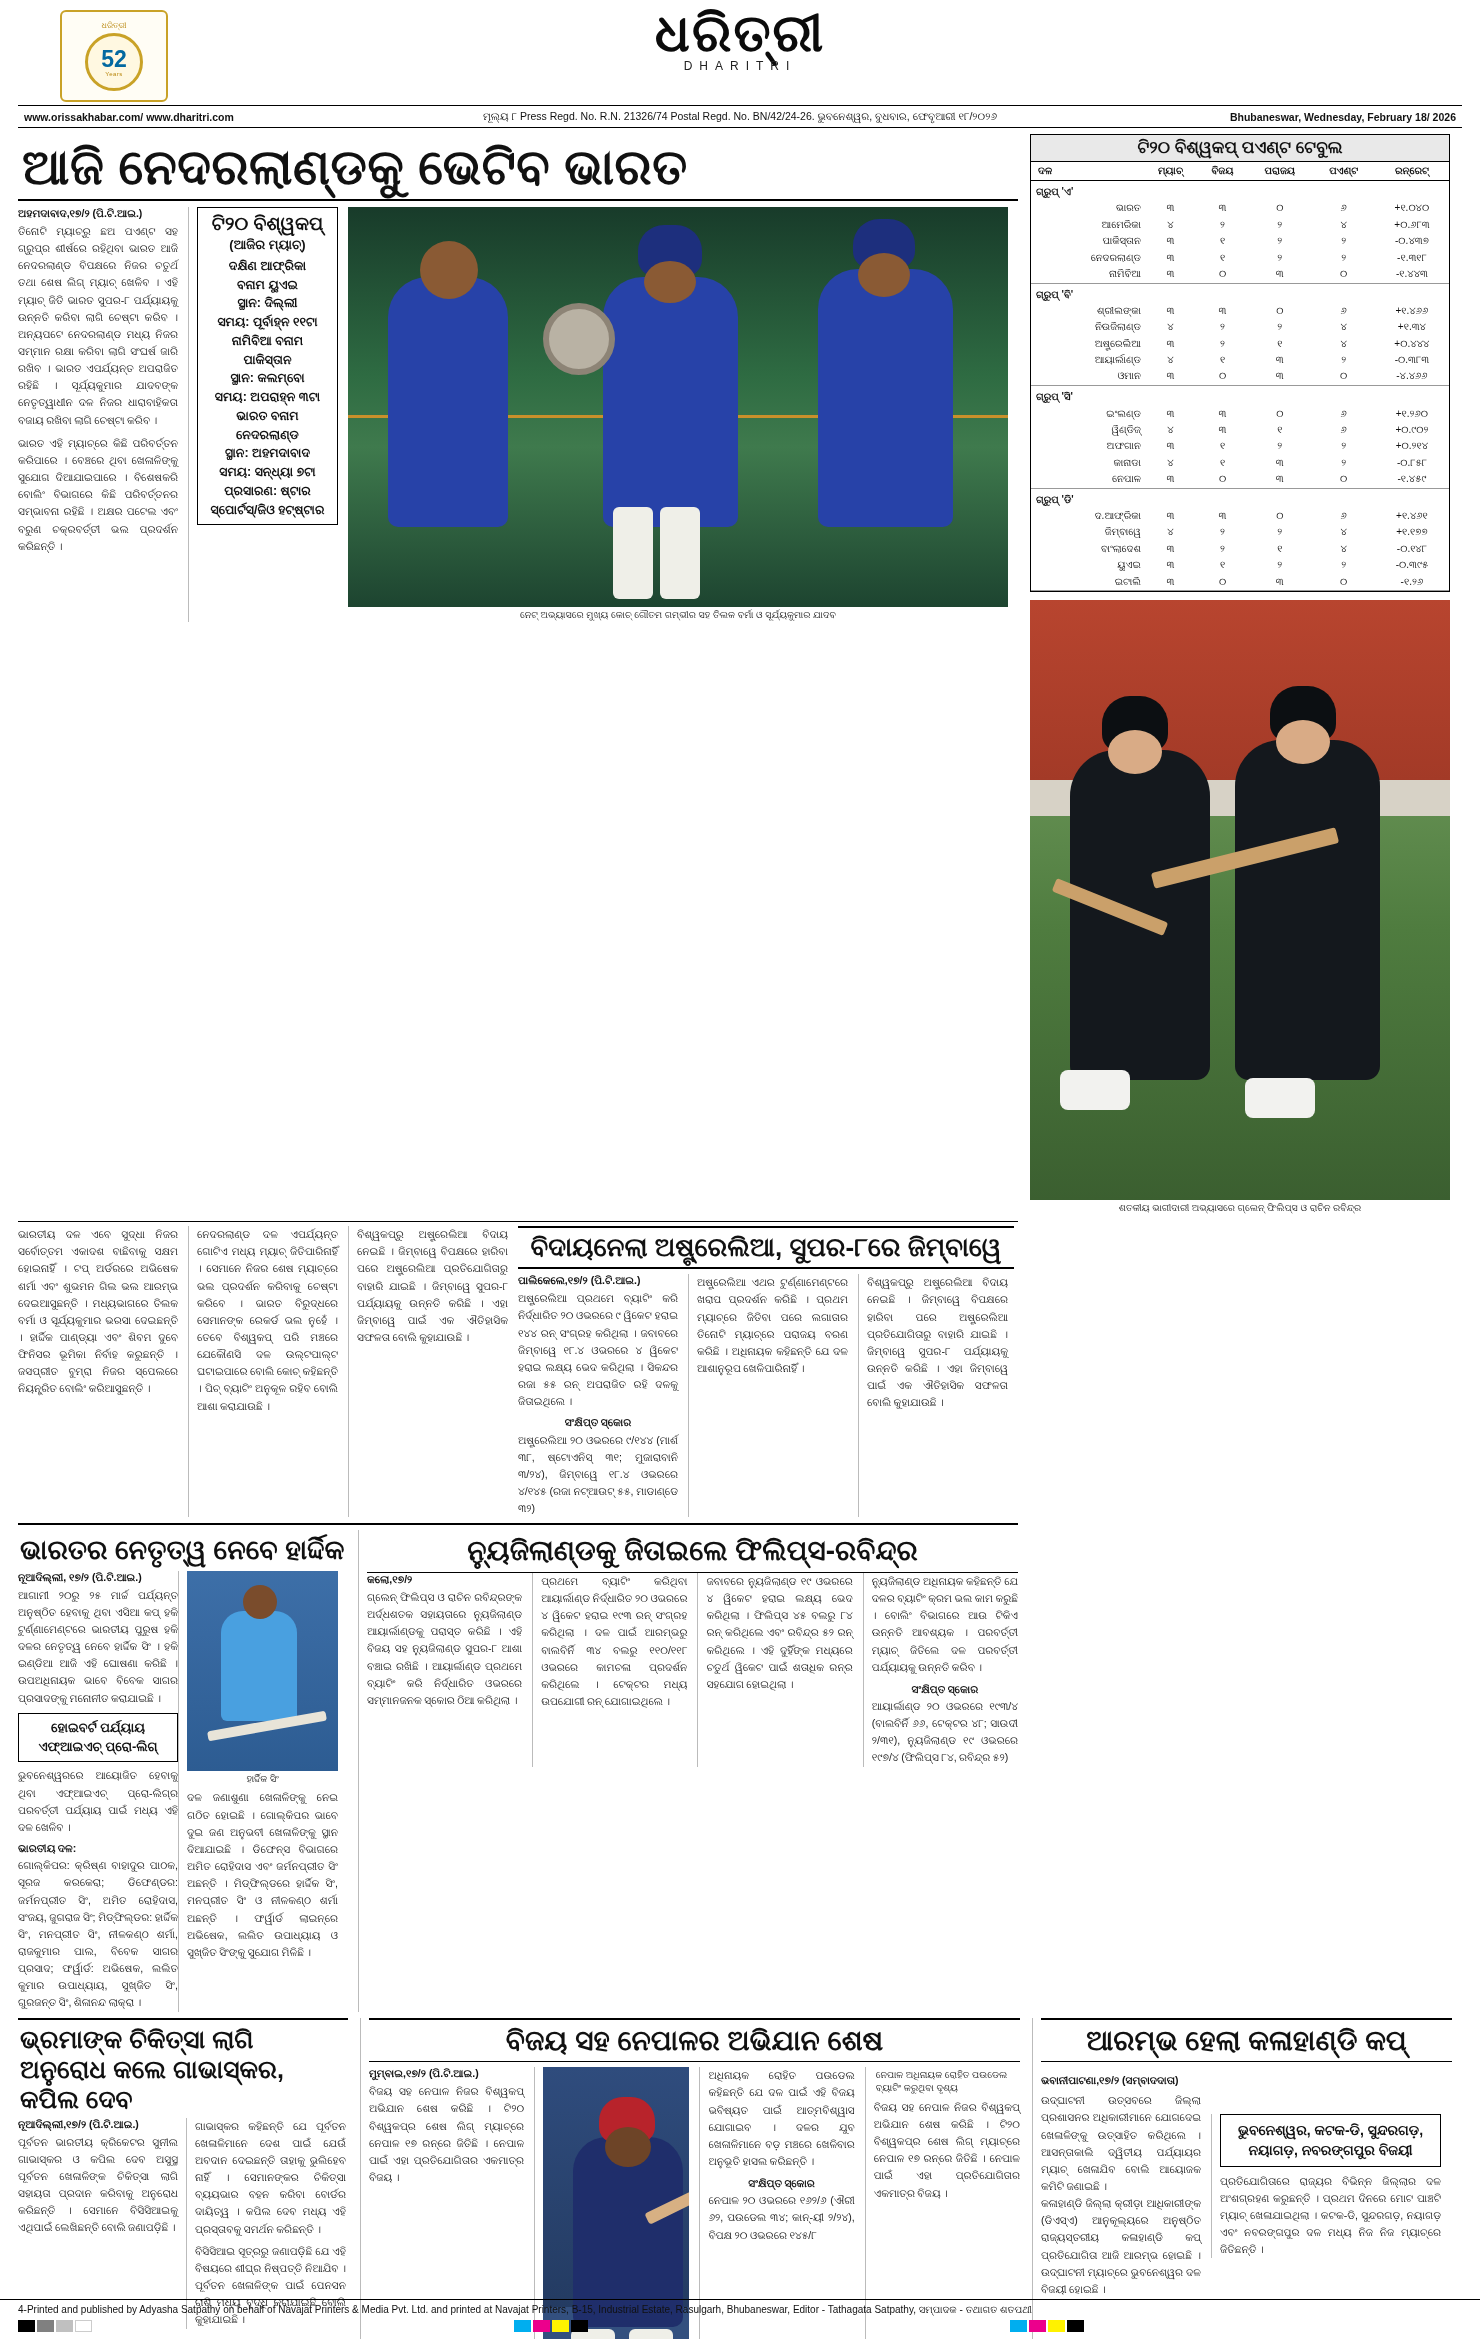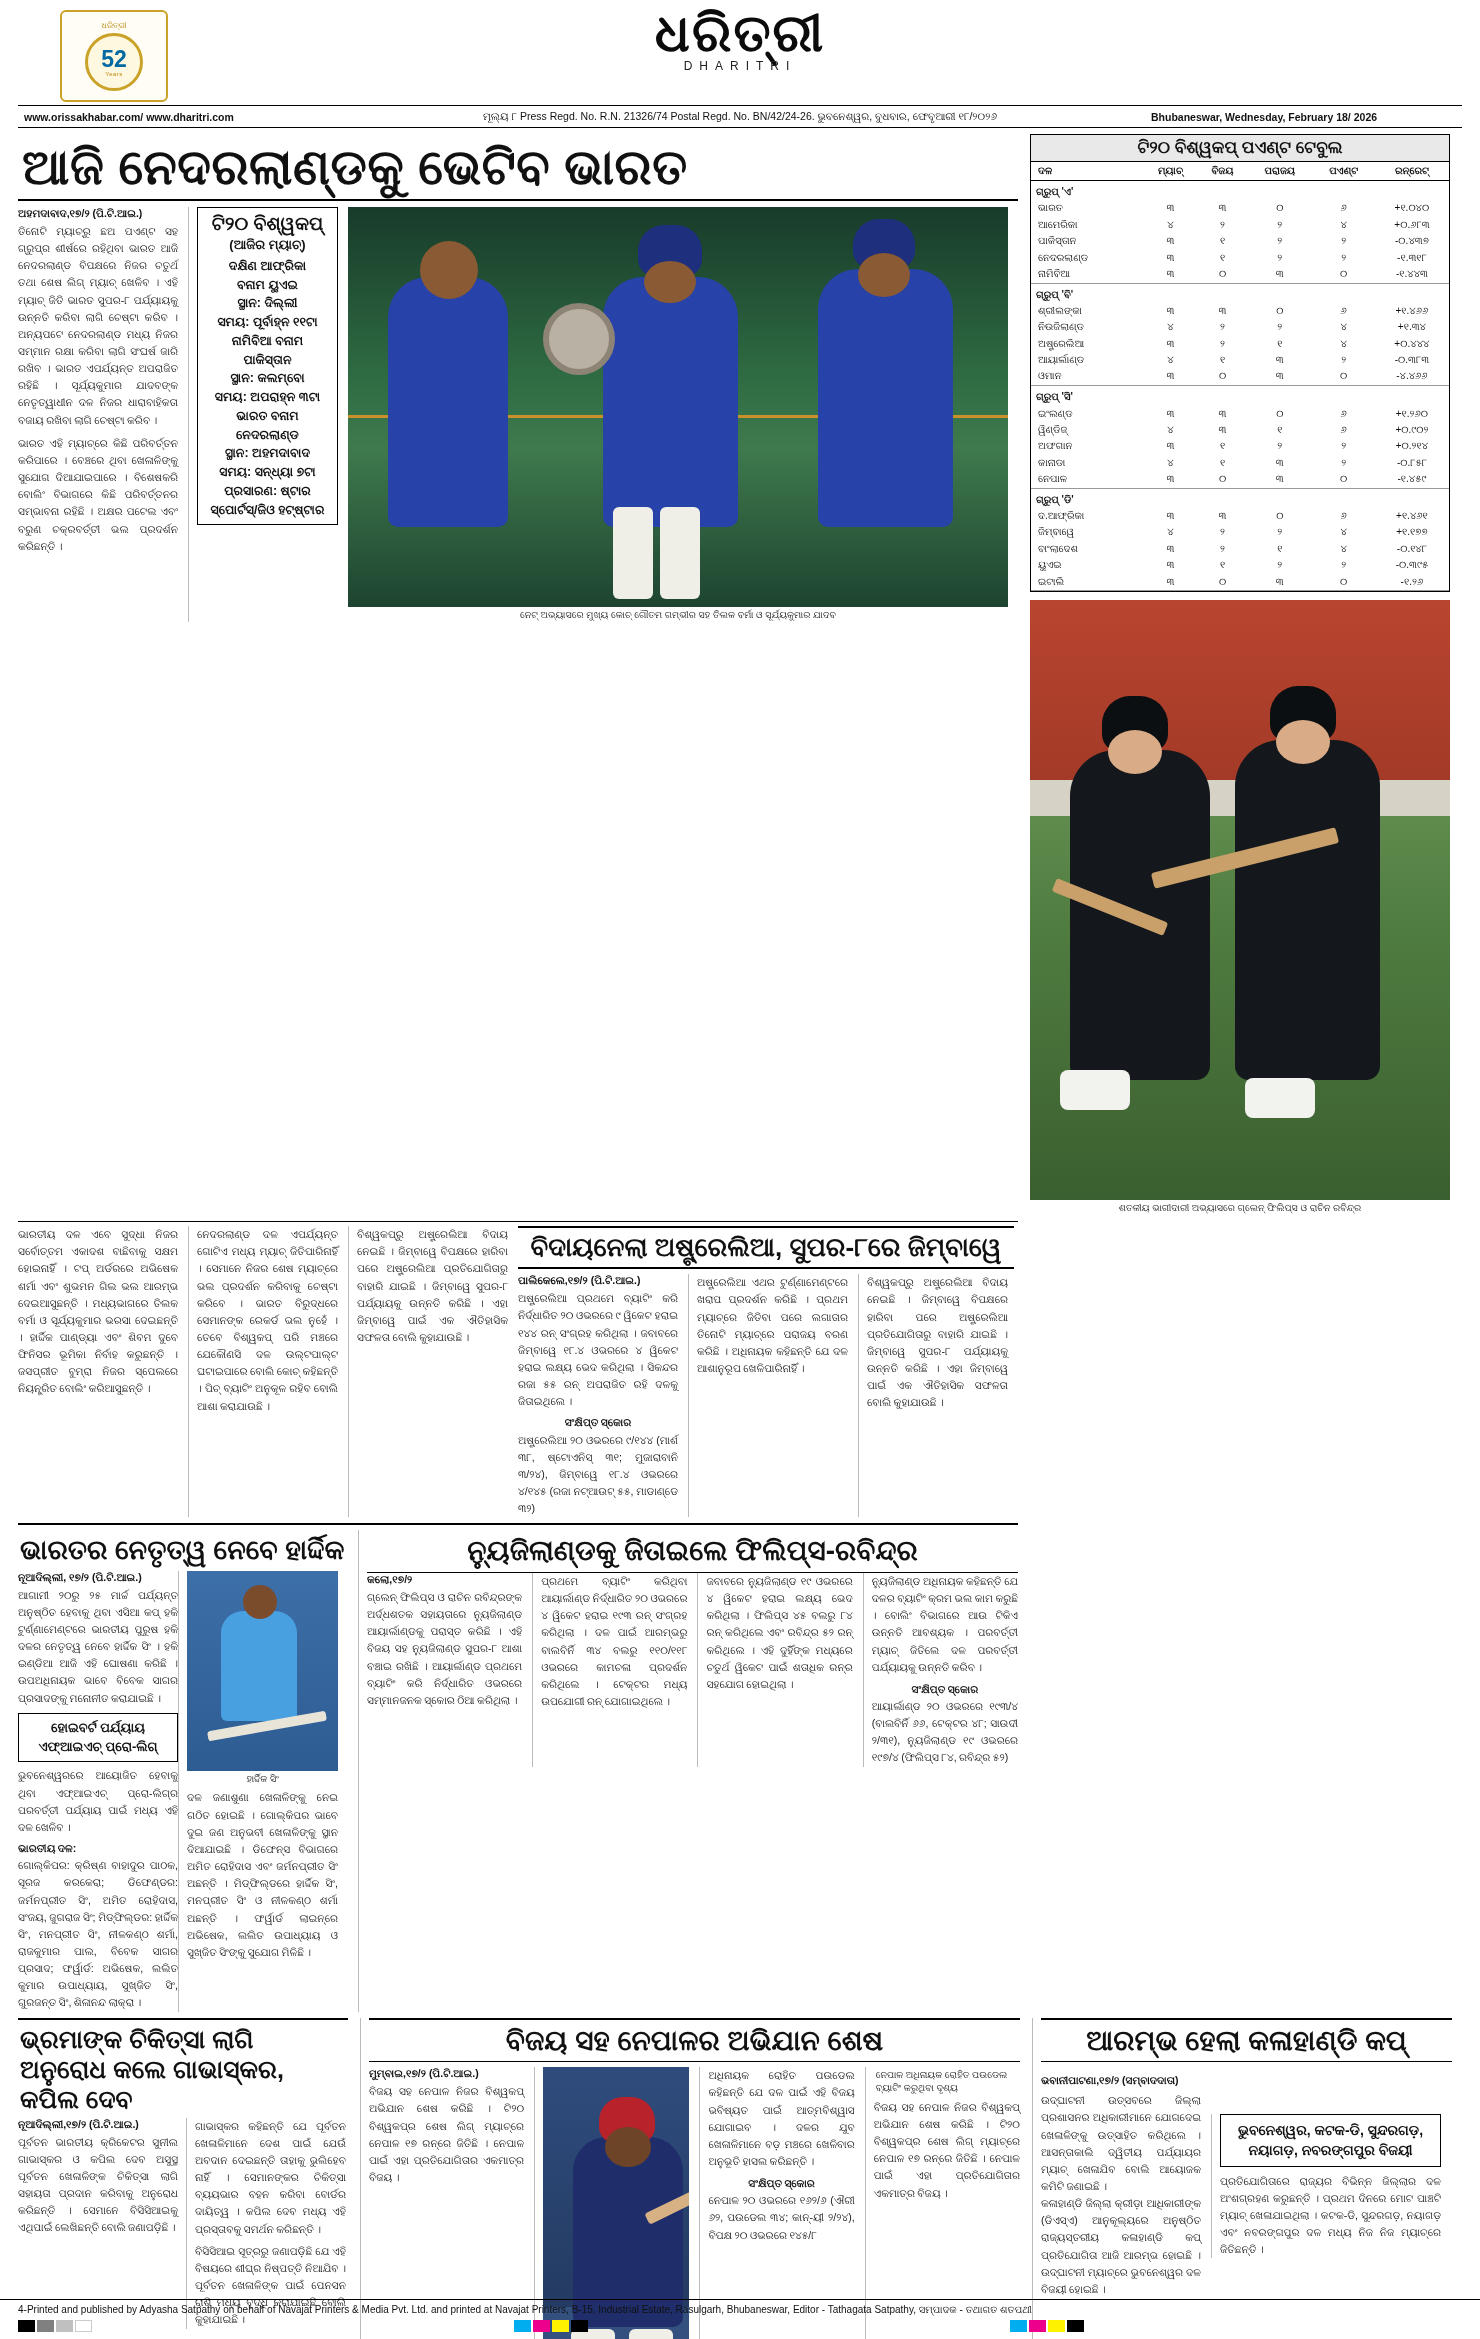--- a/index.html
+++ b/index.html
@@ -37,21 +37,21 @@
   }
   .logo-latin { font-size:12px; letter-spacing:7px; color:#222; margin-top:-2px; }
 
   .strip {
     position:absolute; left:0; right:0; bottom:0; height:22px;
     border-top:1px solid #000;
     display:flex; align-items:center; font-size:10.5px; color:#111;
   }
   .strip .s-left { width:27%; padding-left:6px; font-weight:bold; }
   .strip .s-mid  { width:46%; text-align:center; }
-  .strip .s-right{ width:27%; text-align:center; padding-right:6px; font-weight:bold; }
+  .strip .s-right{ width:27%; text-align:right; padding-right:6px; font-weight:bold; }
 
   
   .content { position:relative; margin-top:6px; }
   .headline-main {
     font-size:49px; font-weight:bold; color:#111; letter-spacing:.5px;
     line-height:1.12; padding:6px 0 4px 4px;
     width:1010px;
   }
   .rule { border-top:1px solid #000; }
 
@@ -86,21 +86,21 @@
 
   
   .tablebox { border:1px solid #000; }
   .tbl-title {
     background:#e9e9e9; border-bottom:1px solid #000;
     text-align:center; font-size:17px; font-weight:bold; padding:3px 0;
   }
   table.pts { width:100%; border-collapse:collapse; font-size:10px; }
   table.pts th { font-weight:bold; padding:3px 2px; border-bottom:1px solid #000; text-align:center; }
   table.pts td { padding:2.2px 2px; text-align:center; }
-  table.pts td.l { text-align:left; padding-left:7px; }
+  table.pts td.l { text-align:right; padding-left:7px; }
   tr.grp td { font-weight:bold; text-align:left; padding-left:5px; padding-top:5px; }
   tr.sep td { border-bottom:1px solid #999; height:1px; padding:0; }
 
   .sidebox { border:1px solid #000; padding:5px 6px; text-align:center; font-weight:bold; font-size:14px; line-height:1.45; }
 
   .footer {
     position:absolute; left:0; right:0; bottom:0; height:40px;
     border-top:1px solid #000; font-size:10px; padding:4px 18px 0; color:#111;
   }
   .colorbars { display:flex; gap:2px; margin-top:4px; }

